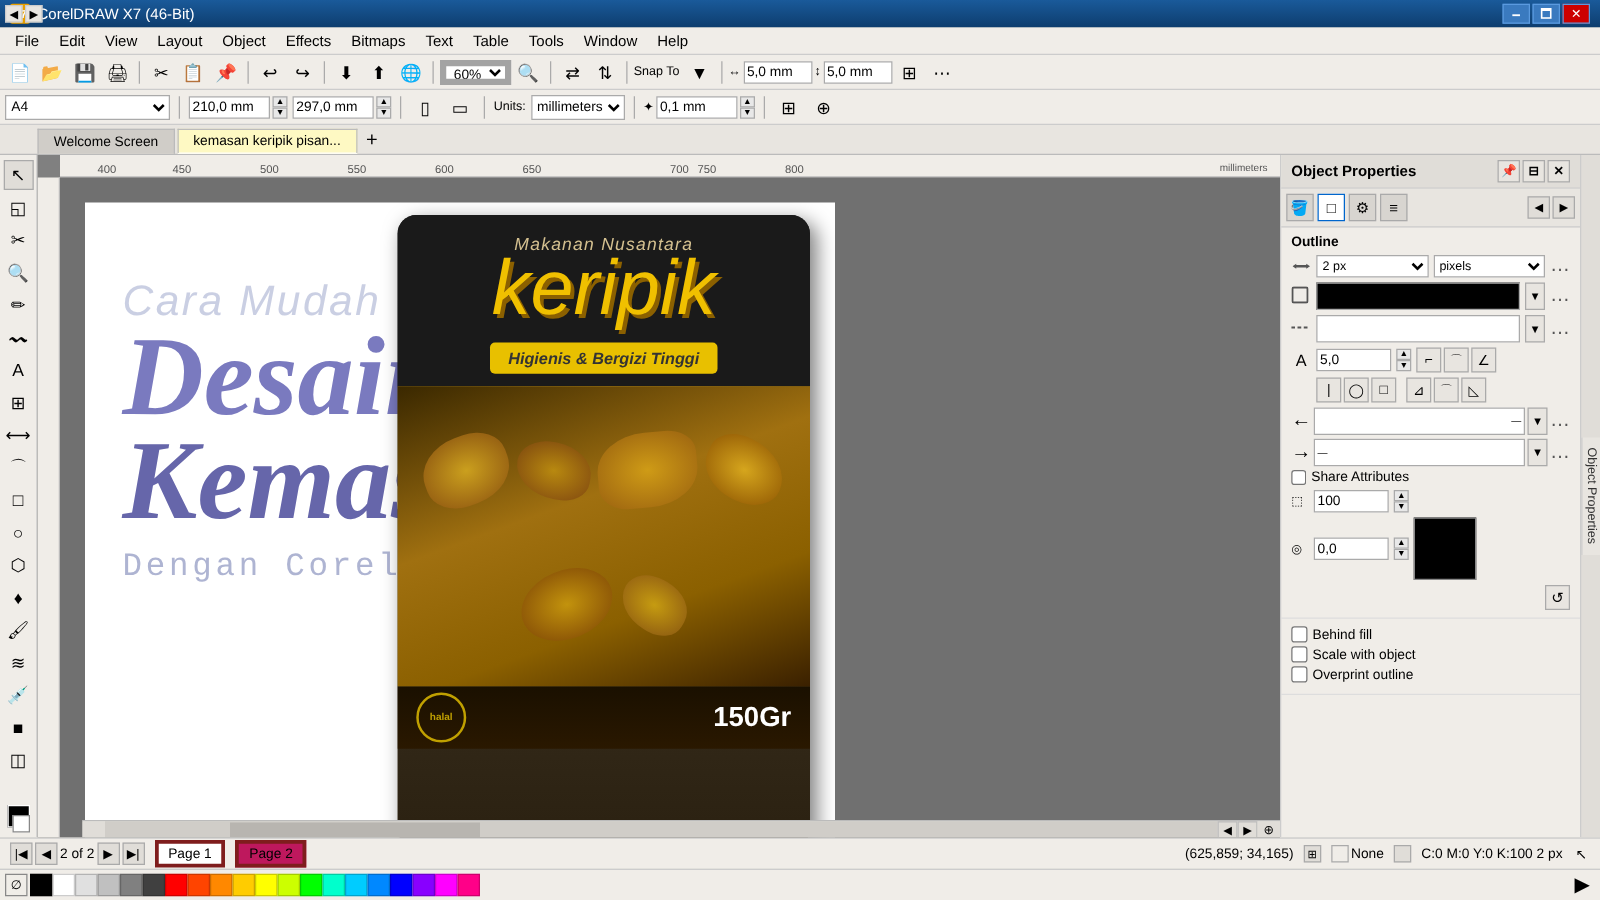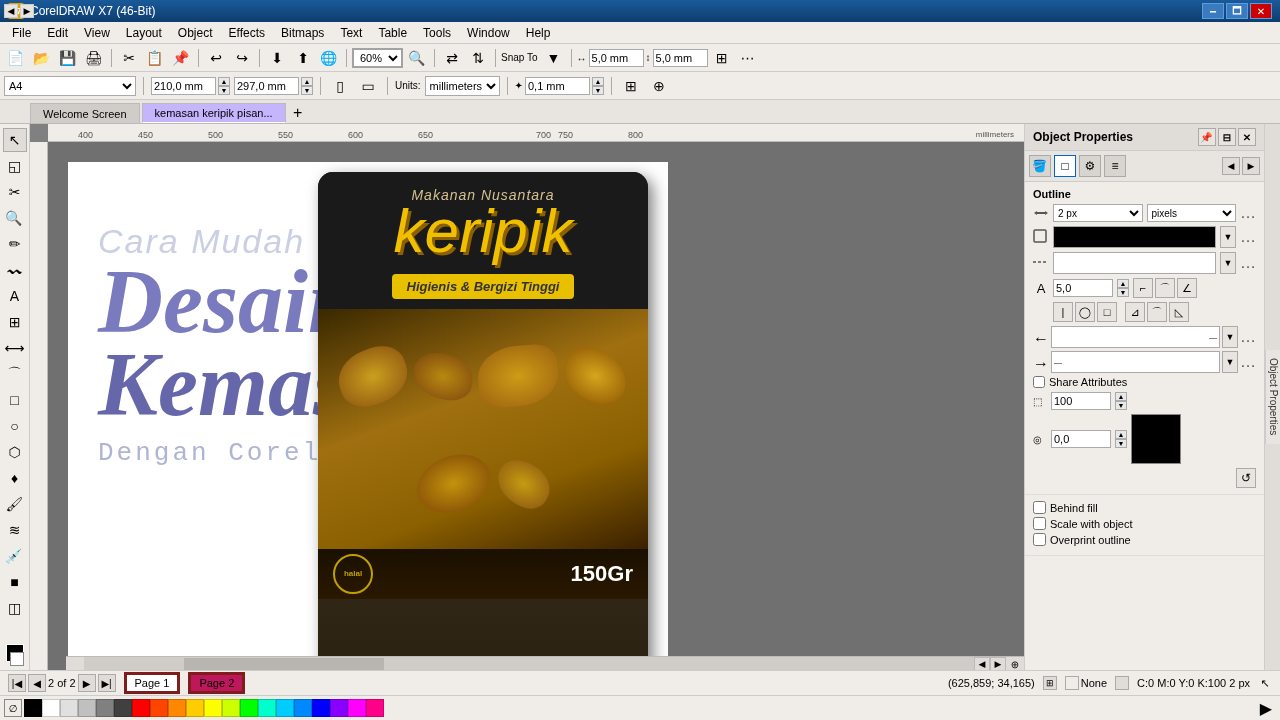--- a/index.html
+++ b/index.html
@@ -52,21 +52,21 @@
     .toolbar-btn {
       width: 24px; height: 22px;
       background: transparent;
       border: 1px solid transparent;
       display: flex; align-items: center; justify-content: center;
       font-size: 14px;
       cursor: pointer;
     }
     .toolbar-separator { width: 1px; height: 18px; background: #aaa; margin: 0 3px; }
     .toolbar-select {
-      height: 20px; font-size: 11px; border: 2px solid #a3a3a3; background: white; padding: 0 2px;
+      height: 20px; font-size: 11px; border: 5px solid #a3a3a3; background: white; padding: 0 2px;
     }
 
     
     .toolbar2 {
       background: #f0ede8;
       height: 28px;
       display: flex;
       align-items: center;
       border-bottom: 1px solid #ccc;
       padding: 2px 4px;
@@ -99,21 +99,21 @@
       font-size: 11px;
       background: #d0cdc8;
       border: 1px solid #bbb;
       border-bottom: none;
       cursor: pointer;
       margin-right: 2px;
       height: 20px;
       display: flex; align-items: center;
     }
     .tab.active {
-      background: #c4b5fd;
+      background: #fef9c3;
       border-bottom: 1px solid white;
       z-index: 1;
     }
     .tab-add { width: 20px; height: 20px; background: transparent; border: none; font-size: 16px; cursor: pointer; display: flex; align-items: center; justify-content: center; }
 
     
     .left-toolbar {
       width: 30px;
       background: #f0ede8;
       border-right: 1px solid #ccc;

